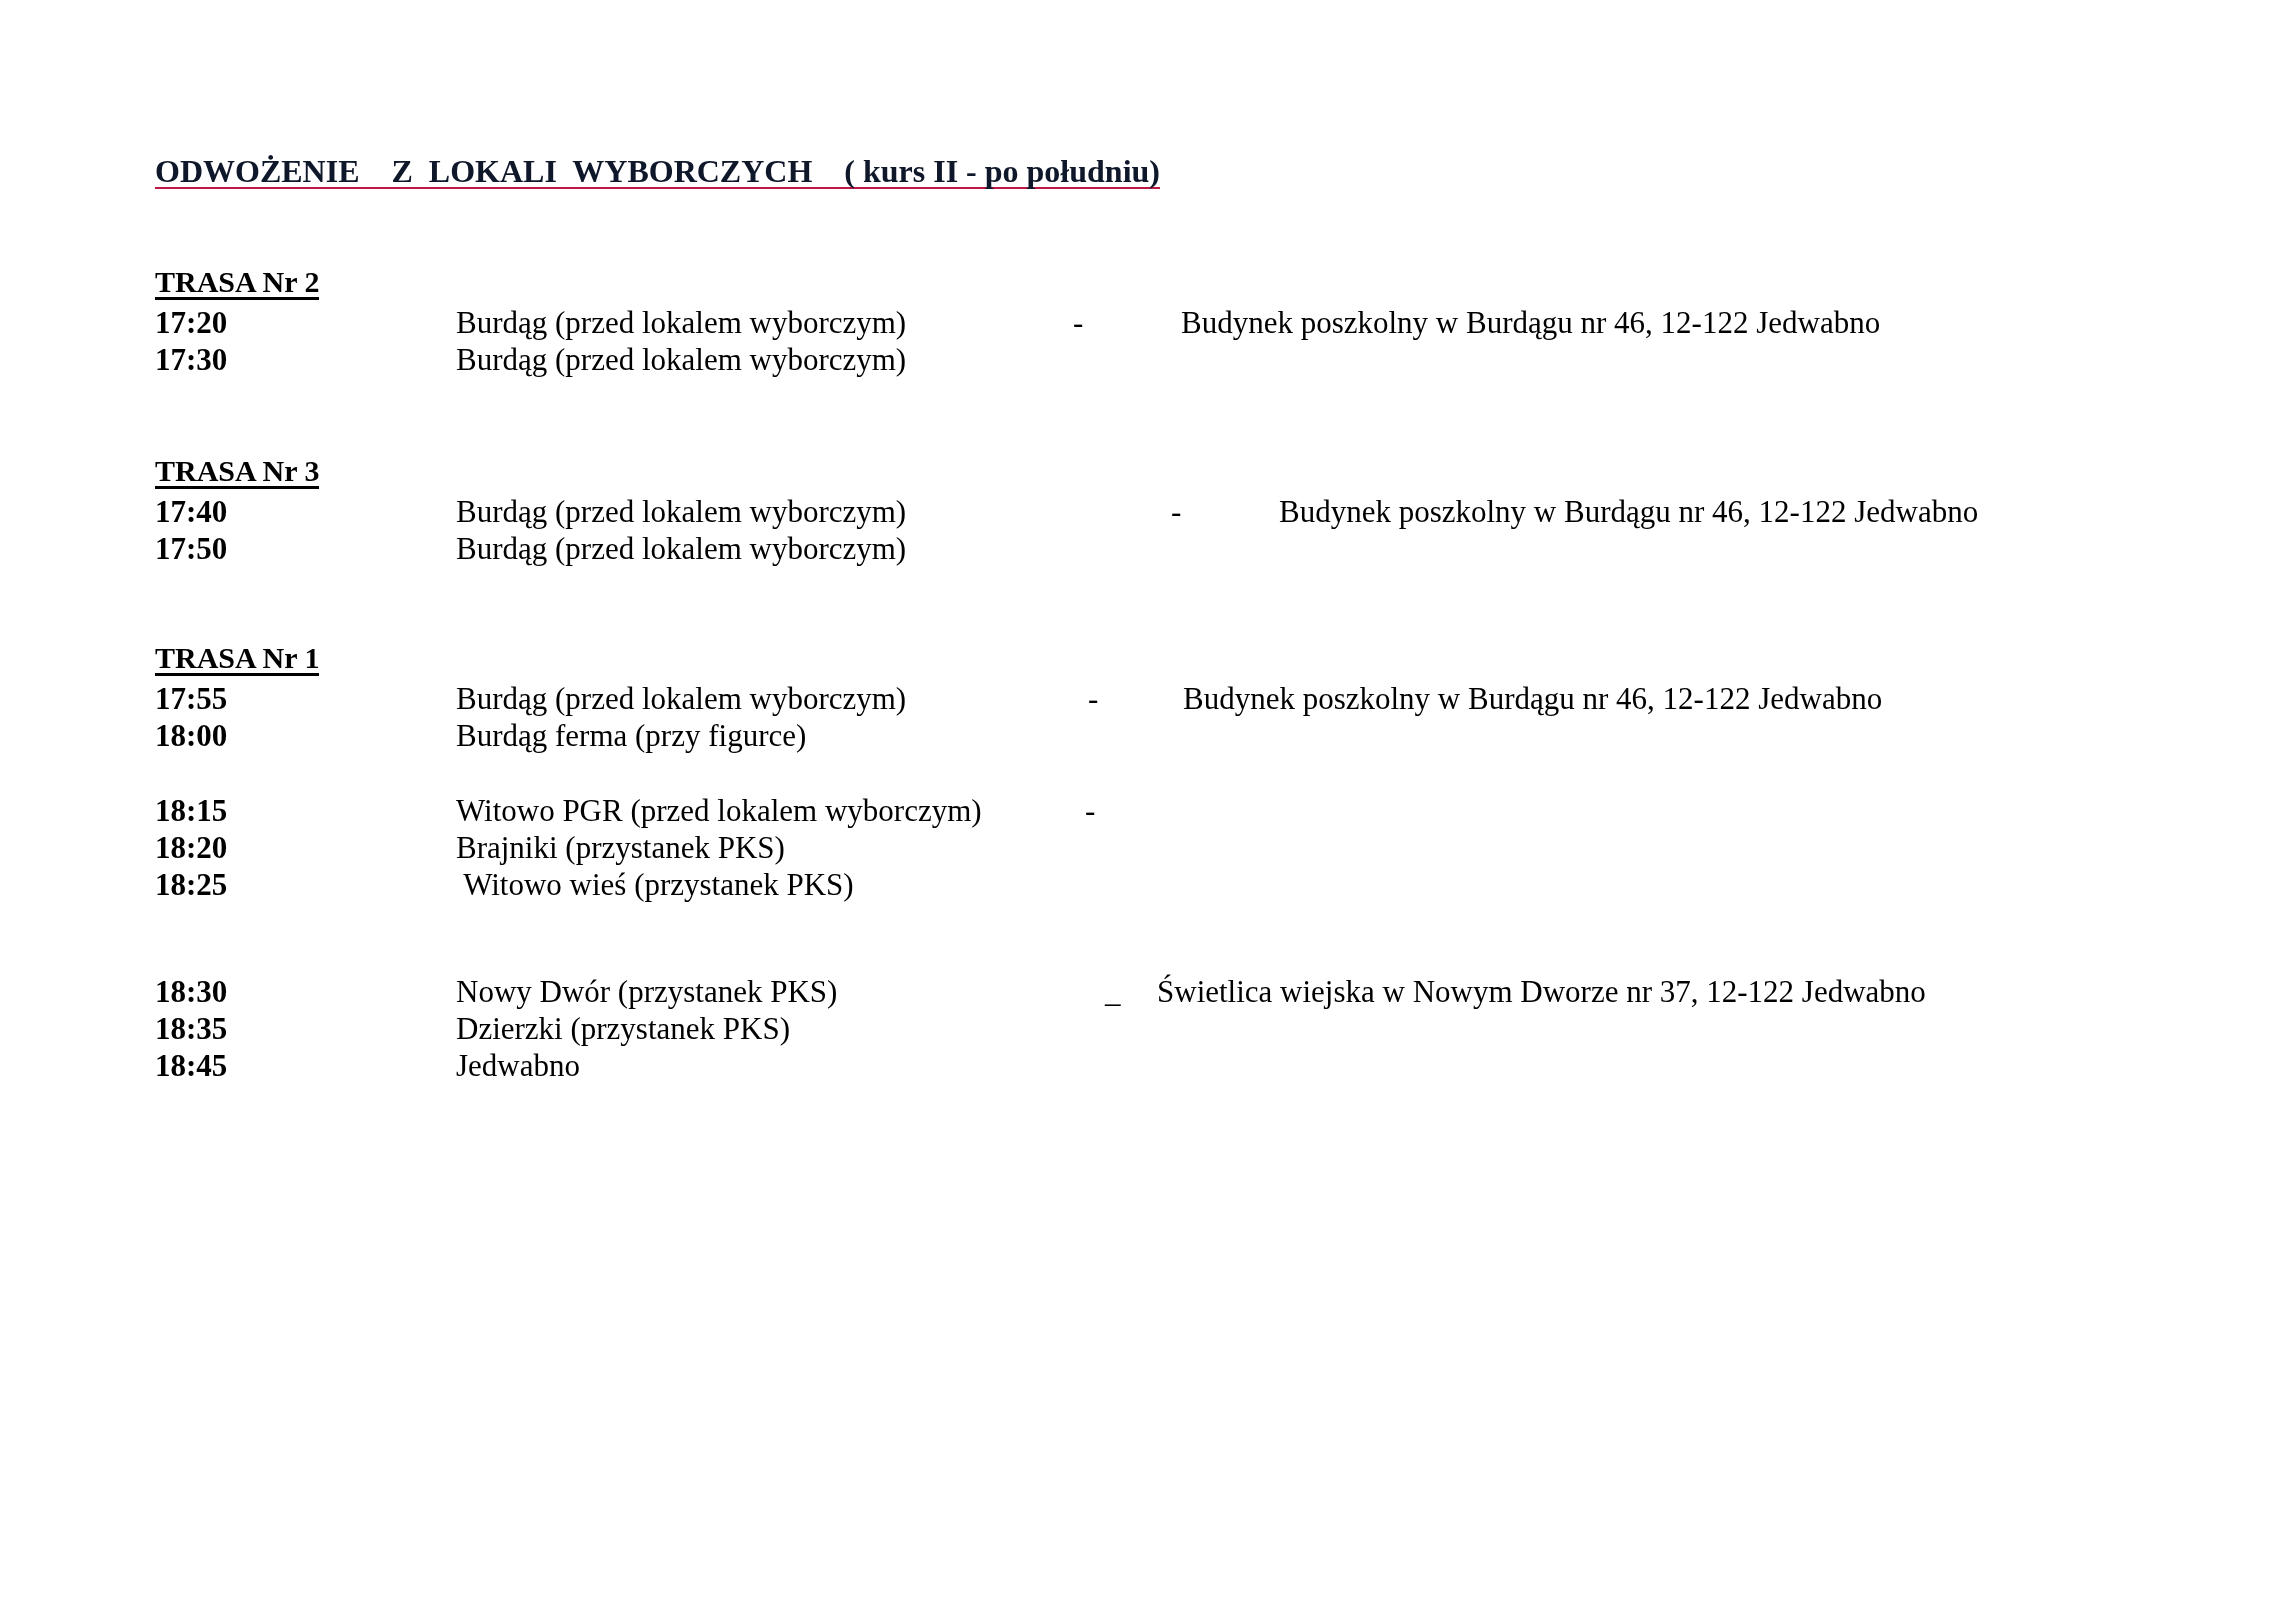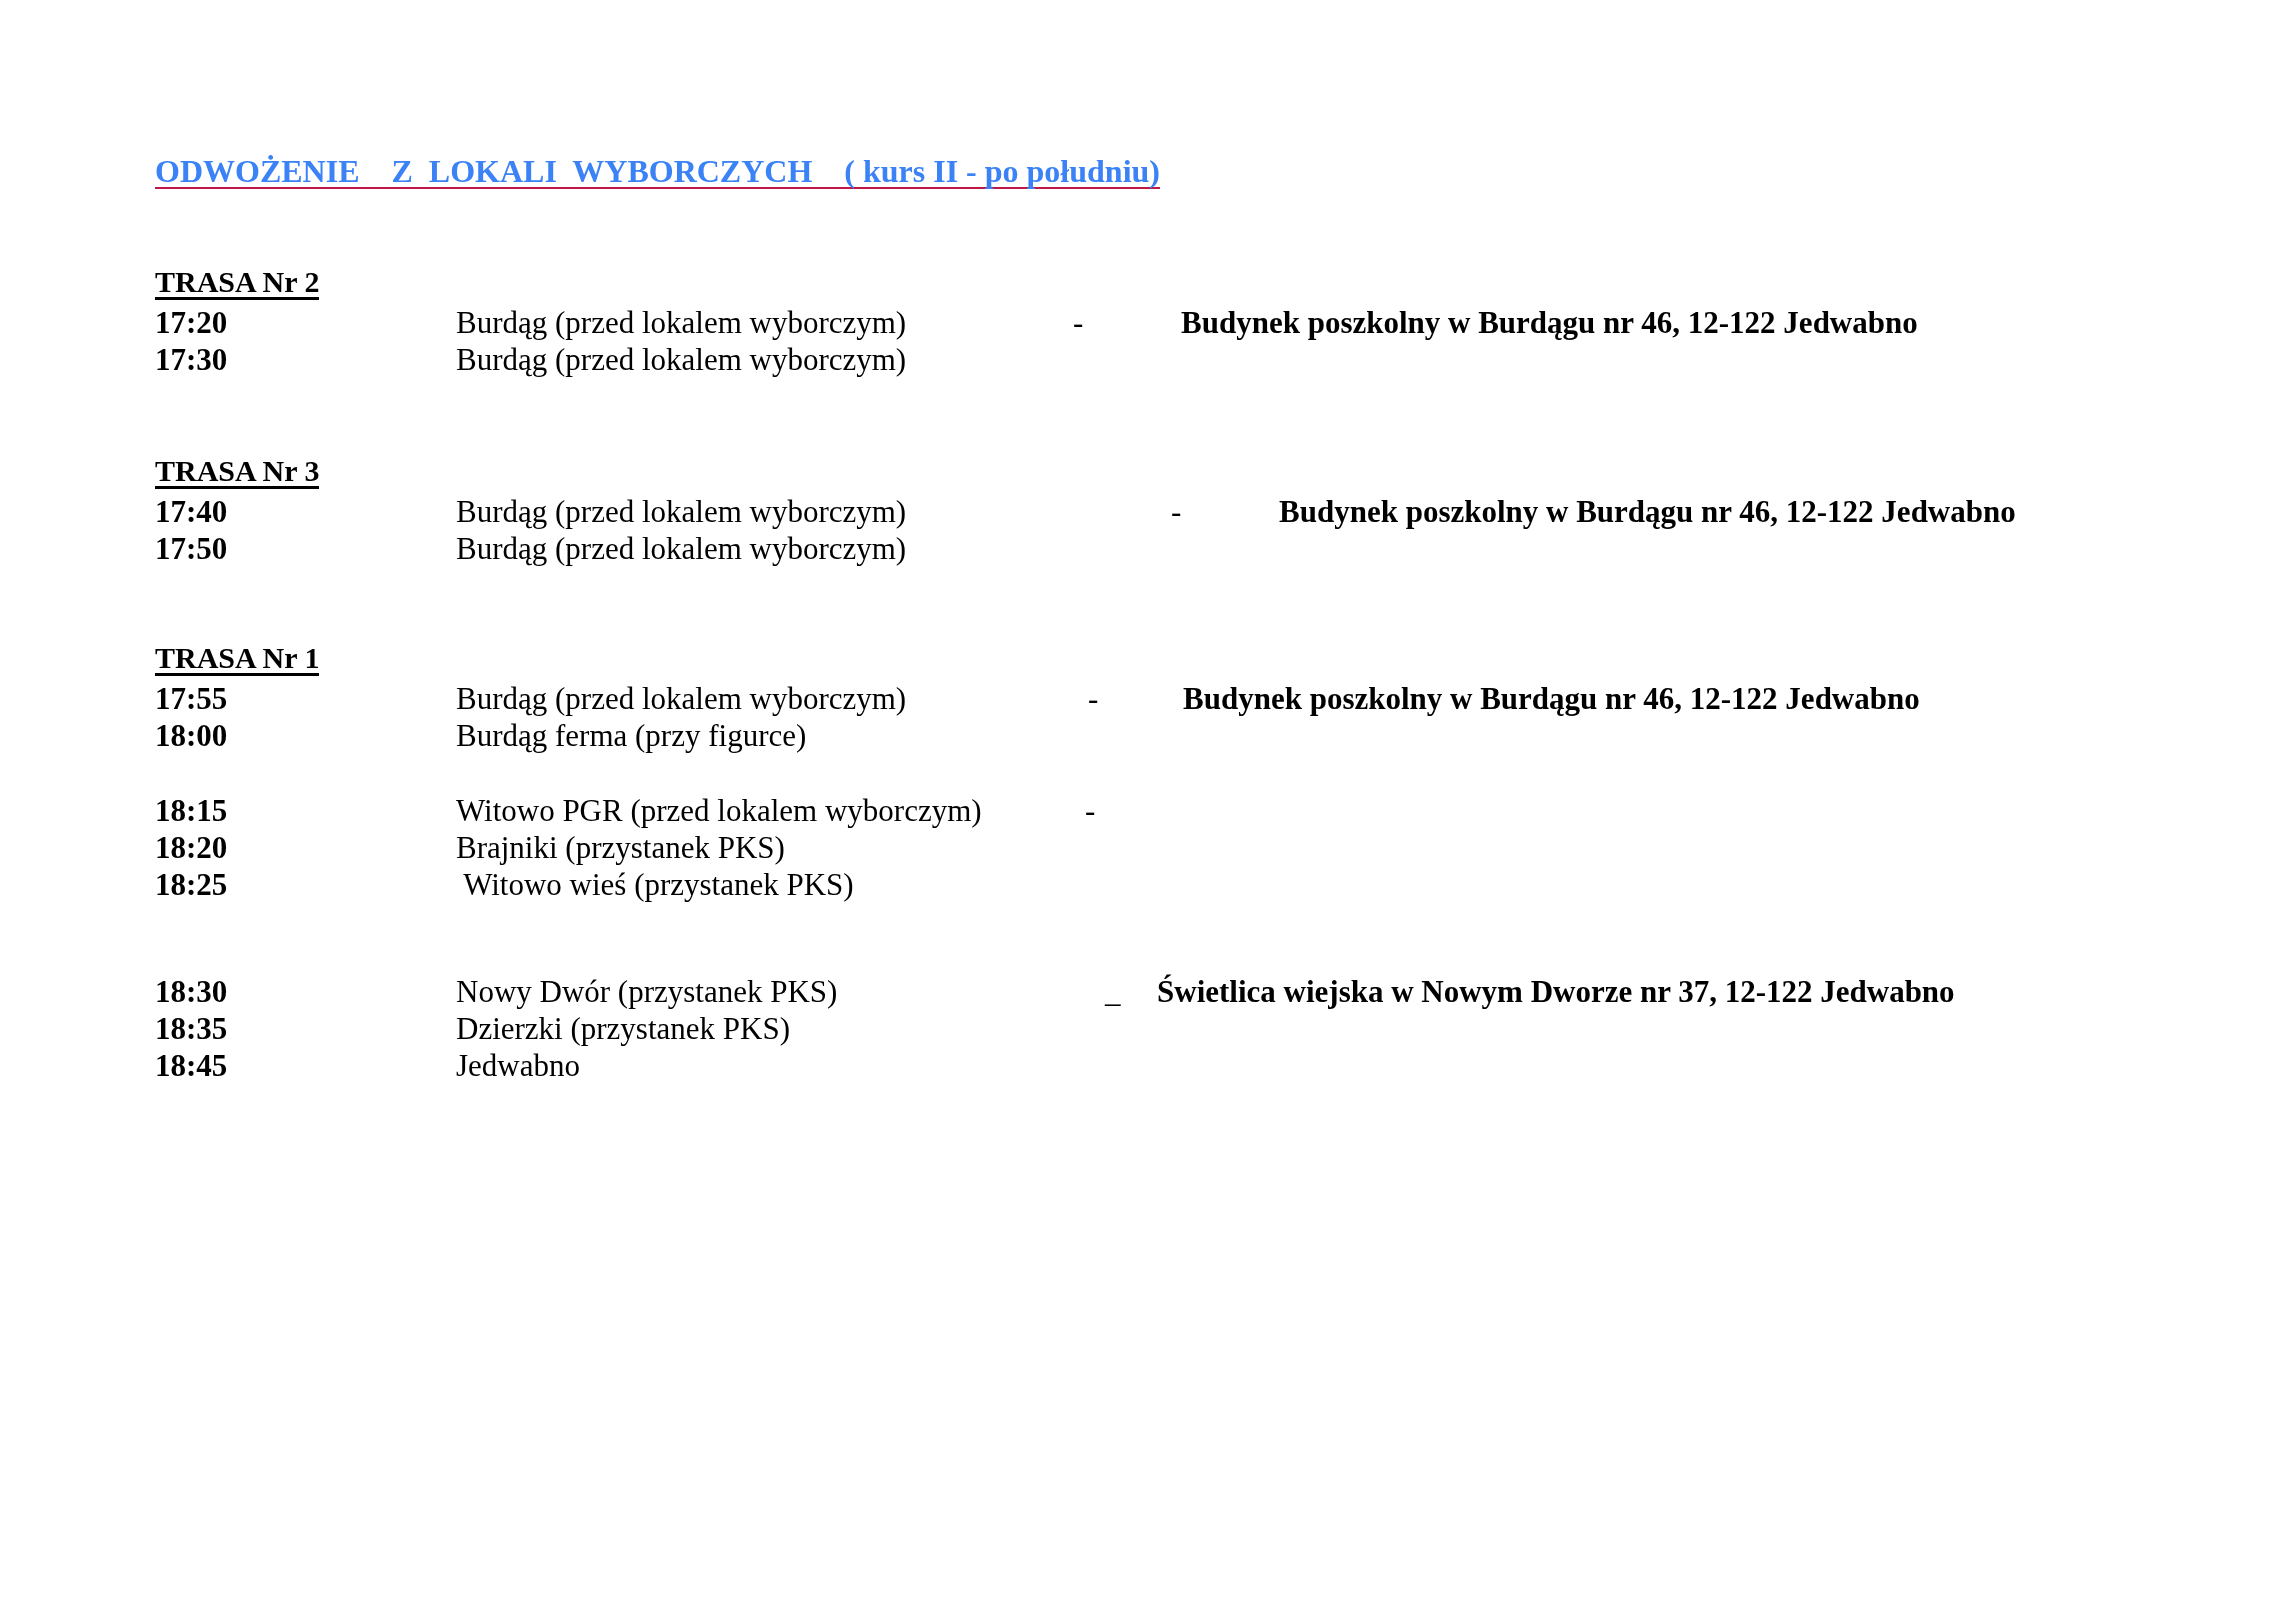--- a/index.html
+++ b/index.html
@@ -13,21 +13,21 @@
     overflow:hidden;
   }
   .doc-title{
     position:absolute;
     left:155px;
     top:155px;
     font-size:32px;
     line-height:32px;
     font-weight:bold;
     white-space:pre;
-    color:#3b82f6;
+    color:#0f172a;
     border-bottom:2.9px solid #be1946;
   }
   .section{
     position:absolute;
     left:155px;
     width:2138px;
   }
   .heading-line{
     height:37px;
     margin-top:36px;
@@ -56,21 +56,21 @@
     position:absolute;
     left:301px;
     font-weight:normal;
   }
   .sep{
     position:absolute;
     font-weight:normal;
   }
   .dest{
     position:absolute;
-    font-weight:bold;
+    font-weight:normal;
   }
 </style>
 </head>
 <body>
 
 <div class="page">
   <div class="doc-title">ODWOŻENIE    Z  LOKALI  WYBORCZYCH    ( kurs II - po południu)</div>
   <div id="sections">
       <div class="section" style="top: 231px;">
         <div class="heading-line"><span class="heading">TRASA Nr 2</span></div>

